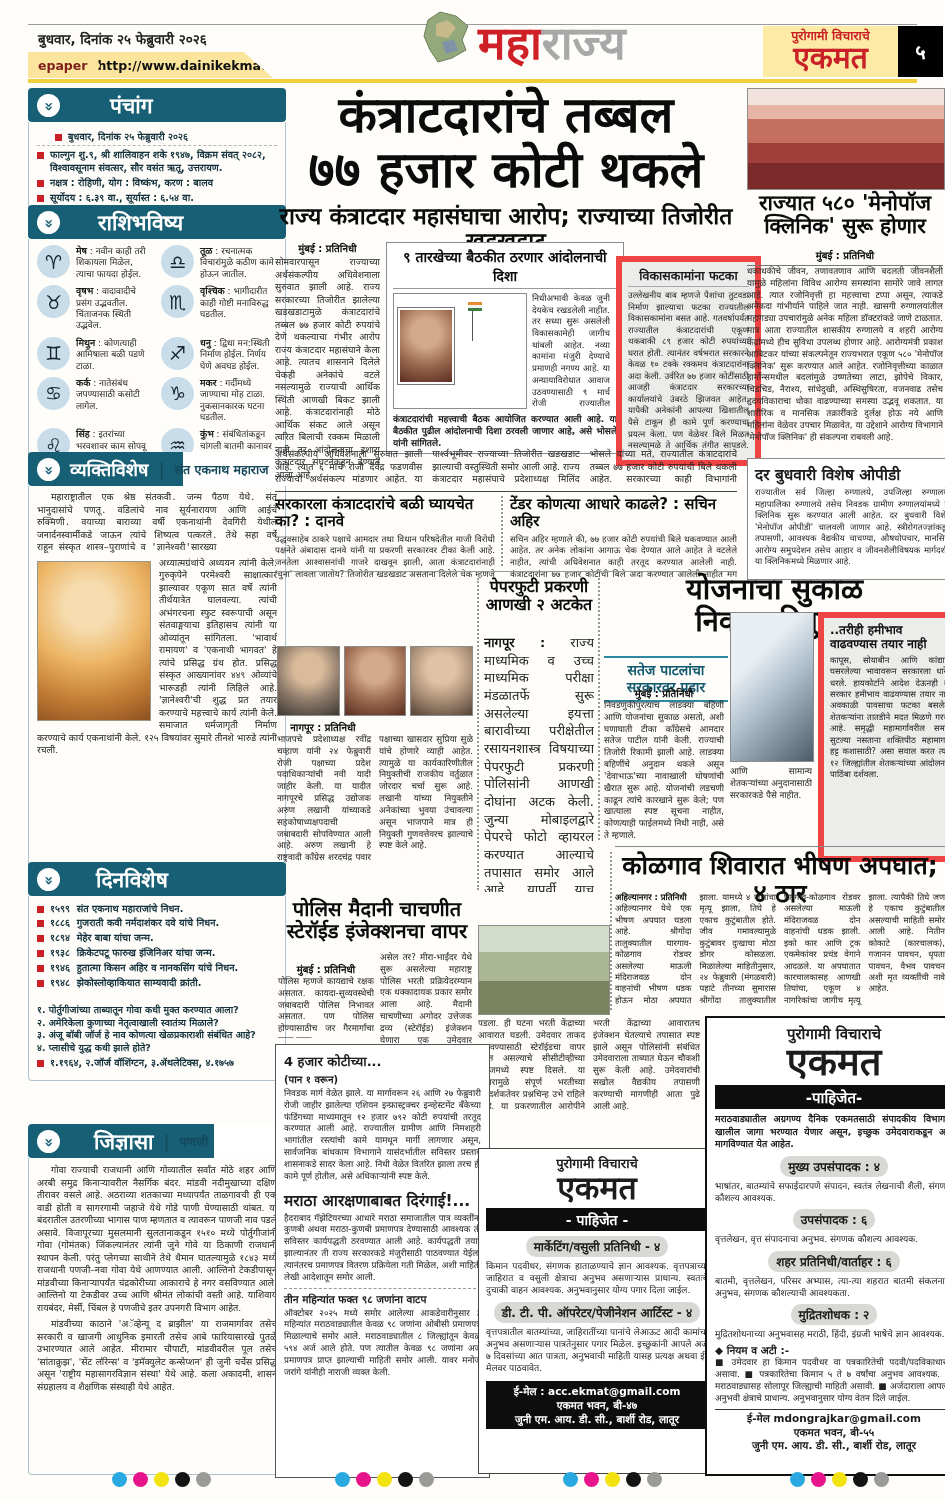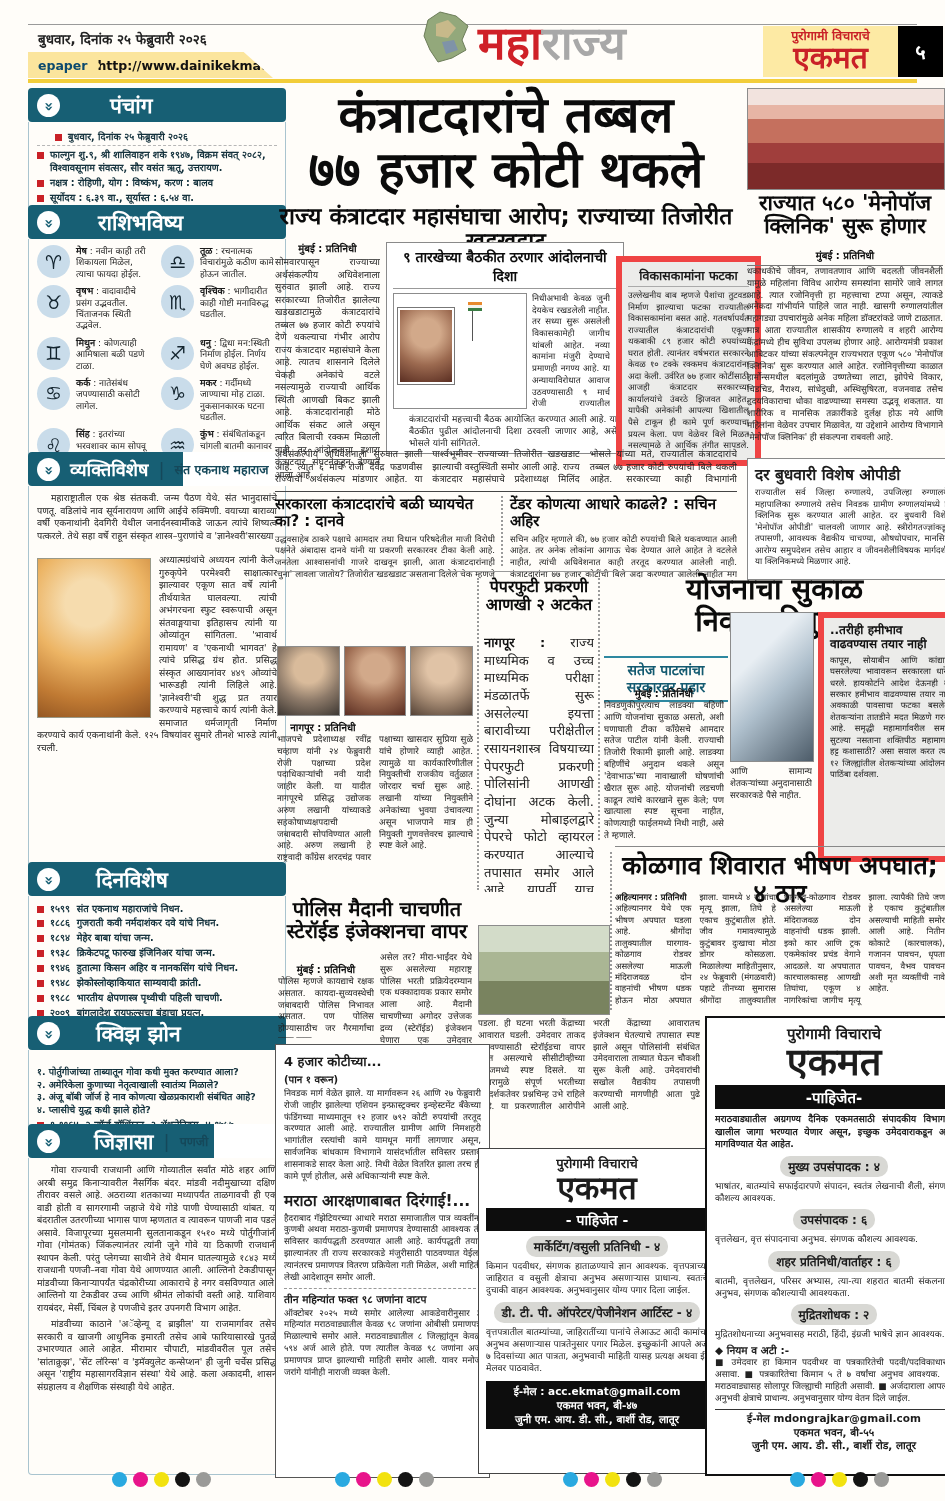--- a/index.html
+++ b/index.html
@@ -56,21 +56,21 @@
   .adbrand{text-align:center;font-weight:800;}
 </style>
 </head>
 <body>
 
 <div class="page">
 
   <div class="abs" style="left:28px;top:24px;width:889px;height:1px;background:#9a9a9a;"></div>
   <div class="abs" style="left:38px;top:30px;font-size:13.5px;font-weight:700;color:#222;">बुधवार, दिनांक २५ फेब्रुवारी २०२६</div>
   <div class="abs" style="left:28px;top:52px;width:235px;height:26px;background:#fbe59d;clip-path:polygon(0 0,88% 0,100% 100%,0 100%);display:flex;align-items:center;gap:5px;padding-left:10px;">
-    <span style="font-weight:700;font-size:12.5px;color:#0c4a6e;">epaper</span>
+    <span style="font-weight:700;font-size:12.5px;color:#7f1d1d;">epaper</span>
     <span style="width:11px;height:11px;border-radius:50%;background:#c92127;display:inline-block;position:relative;">
       <span style="position:absolute;left:3px;top:3px;width:5px;height:5px;border-radius:50%;background:#fbe59d;"></span>
     </span>
     <span style="font-weight:700;font-size:12.5px;color:#111;">http://www.dainikekmat.com</span>
   </div>
   <div class="abs" style="left:28px;top:79px;width:889px;height:4px;background:#f2cd3a;"></div>
 
   <div class="abs" style="left:422px;top:6px;width:50px;height:60px;">
     <svg width="50" height="60" viewBox="0 0 50 60">
       <polygon points="6,14 18,6 34,10 46,20 40,34 44,44 30,52 16,56 8,44 2,30" fill="#93a87b" stroke="#6d7d5a" stroke-width="1"></polygon>
@@ -173,21 +173,21 @@
   <div class="sechead split" style="left:28px;top:452px;width:240px;">
     <span class="chevc">
         <span>»</span>
       </span>
     <span class="t" style="font-size:18px;">व्यक्तिविशेष</span>
     <span class="bar">|</span>
     <span class="sub">संत एकनाथ महाराज</span>
   </div>
   <div class="sidebox" style="left:28px;top:486px;width:240px;height:372px;">
     <div class="bt" style="height:100%;">
-      <p style="margin:0 0 12px 0;text-indent:14px;">महाराष्ट्रातील एक श्रेष्ठ संतकवी. जन्म पैठण येथे. संत भानुदासांचे पणतू. वडिलांचे नाव सूर्यनारायण आणि आईचे रुक्मिणी. वयाच्या बाराव्या वर्षी एकनाथांनी देवगिरी येथील जनार्दनस्वामींकडे जाऊन त्यांचे शिष्यत्व पत्करले. तेथे सहा वर्षे राहून संस्कृत शास्त्र–पुराणांचे व 'ज्ञानेश्वरी'सारख्या</p>
+      <p style="margin:0 0 2px 0;text-indent:14px;font-family:Liberation Mono, monospace;">महाराष्ट्रातील एक श्रेष्ठ संतकवी. जन्म पैठण येथे. संत भानुदासांचे पणतू. वडिलांचे नाव सूर्यनारायण आणि आईचे रुक्मिणी. वयाच्या बाराव्या वर्षी एकनाथांनी देवगिरी येथील जनार्दनस्वामींकडे जाऊन त्यांचे शिष्यत्व पत्करले. तेथे सहा वर्षे राहून संस्कृत शास्त्र–पुराणांचे व 'ज्ञानेश्वरी'सारख्या</p>
       <div class="saintimg"></div>
       <p style="margin:0;">अध्यात्मग्रंथांचे अध्ययन त्यांनी केले. गुरुकृपेने परमेश्वरी साक्षात्कार झाल्यावर एकूण सात वर्षे त्यांनी तीर्थयात्रेत घालवल्या. त्यांची अभंगरचना स्फुट स्वरूपाची असून संतवाङ्मयाचा इतिहासच त्यांनी या ओव्यांतून सांगितला. 'भावार्थ रामायण' व 'एकनाथी भागवत' हे त्यांचे प्रसिद्ध ग्रंथ होत. प्रसिद्ध संस्कृत आख्यानांवर ४४९ ओव्यांचे भारूडही त्यांनी लिहिले आहे. 'ज्ञानेश्वरी'ची शुद्ध प्रत तयार करण्याचे महत्त्वाचे कार्य त्यांनी केले. समाजात धर्मजागृती निर्माण करण्याचे कार्य एकनाथांनी केले. १२५ विषयांवर सुमारे तीनशे भारुडे त्यांनी रचली.</p>
     </div>
   </div>
 
   <div class="sechead" style="left:28px;top:862px;width:240px;">
     <span class="chevc">
         <span>»</span>
       </span>
     <span class="t" style="margin-left:26px;">दिनविशेष</span>
@@ -229,21 +229,21 @@
         <span><b>२०१२</b>&nbsp;&nbsp;<span style="font-weight:600">जागतिक आरोग्य संघटनेने भारताला पोलिओग्रस्त देशांच्या यादीतून वगळले.</span></span>
       </div>
   </div>
 
   <div class="sechead" style="left:28px;top:1016px;width:240px;">
     <span class="chevc">
         <span>»</span>
       </span>
     <span class="t" style="margin-left:26px;">क्विझ झोन</span>
   </div>
-  <div class="sidebox" style="left:28px;top:1050px;width:240px;height:70px;padding-top:16px;">
+  <div class="sidebox" style="left:28px;top:988px;width:240px;height:70px;padding-top:16px;">
     <div style="font-size:9.4px;font-weight:700;color:#14323d;line-height:1.35;">
       <div>१. पोर्तुगीजांच्या ताब्यातून गोवा कधी मुक्त करण्यात आला?</div>
       <div>२. अमेरिकेला कुणाच्या नेतृत्वाखाली स्वातंत्र्य मिळाले?</div>
       <div>३. अंजू बॉबी जॉर्ज हे नाव कोणत्या खेळप्रकाराशी संबंधित आहे?</div>
       <div>४. प्लासीचे युद्ध कधी झाले होते?</div>
       <div class="prow" style="margin-top:2px;">
           <span class="sq"></span>
           <span>१.१९६४, २.जॉर्ज वॉशिंग्टन, ३.ॲथलेटिक्स, ४.१७५७</span>
         </div>
     </div>
@@ -278,21 +278,21 @@
         <div class="flag" style="left:74px;top:8px;">
           <div style="background:#e88a2e;"></div>
             <div style="background:#f5f3ee;"></div>
             <div style="background:#3a7d44;"></div>
         </div>
         <div style="position:absolute;left:78px;top:17px;width:1px;height:30px;background:#555;"></div>
         <div class="ph-inset ph-portrait2" style="left:4px;top:14px;width:52px;height:72px;"></div>
       </div>
       <div class="bt" style="font-size:8.6px;width:78px;height:114px;">निधीअभावी केवळ जुनी देयकेच रखडलेली नाहीत. तर सध्या सुरू असलेली विकासकामेही जागीच थांबली आहेत. नव्या कामांना मंजुरी देण्याचे प्रमाणही नगण्य आहे. या अन्यायाविरोधात आवाज उठवण्यासाठी ९ मार्च रोजी राज्यातील शासकीय अभियंता व</div>
     </div>
-    <div class="bt" style="font-size:9px;font-weight:400;margin-top:4px;height:36px;margin-left:16px;">कंत्राटदारांची महत्त्वाची बैठक आयोजित करण्यात आली आहे. या बैठकीत पुढील आंदोलनाची दिशा ठरवली जाणार आहे, असे भोसले यांनी सांगितले.</div>
+    <div class="bt" style="font-size:9px;font-weight:700;margin-top:4px;height:36px;">कंत्राटदारांची महत्त्वाची बैठक आयोजित करण्यात आली आहे. या बैठकीत पुढील आंदोलनाची दिशा ठरवली जाणार आहे, असे भोसले यांनी सांगितले.</div>
   </div>
 
   <div class="abs graybox" style="left:616px;top:256px;width:121px;height:188px;padding:5px 6px;">
     <div style="font-weight:800;font-size:12.5px;text-align:center;border-bottom:1px solid #aaa;padding-bottom:2px;">विकासकामांना फटका</div>
     <div class="bt" style="font-size:8.5px;margin-top:3px;height:158px;">उल्लेखनीय बाब म्हणजे पैशांचा तुटवडा निर्माण झाल्याचा फटका राज्यातील विकासकामांना बसत आहे. गतवर्षापर्यंत राज्यातील कंत्राटदारांची एकूण थकबाकी ८९ हजार कोटी रुपयांच्या घरात होती. त्यानंतर वर्षभरात सरकारने केवळ १० टक्के रक्कमच कंत्राटदारांना अदा केली. उर्वरित ७७ हजार कोटींसाठी आजही कंत्राटदार सरकारच्या कार्यालयांचे उंबरठे झिजवत आहेत. यापैकी अनेकांनी आपल्या खिशातील पैसे टाकून ही कामे पूर्ण करण्याचा प्रयत्न केला. पण वेळेवर बिले मिळत नसल्यामुळे ते आर्थिक तंगीत सापडले. यामुळे काही जणांनी आत्महत्या केल्याच्याही घटना घडल्या.</div>
   </div>
 
   <div class="abs bt" style="left:275px;top:448px;width:462px;height:40px;column-count:3;column-gap:10px;">अर्थसंकल्पीय अधिवेशनाला सुरुवात झाली आहे. त्यात ६ मार्च रोजी देवेंद्र फडणवीस राज्याचा अर्थसंकल्प मांडणार आहेत. या पार्श्वभूमीवर राज्याच्या तिजोरीत खडखडाट झाल्याची वस्तुस्थिती समोर आली आहे. राज्य कंत्राटदार महासंघाचे प्रदेशाध्यक्ष मिलिंद भोसले यांच्या मते, राज्यातील कंत्राटदारांचे तब्बल ७७ हजार कोटी रुपयांची बिले थकली आहेत. सरकारच्या काही विभागांनी थकबाकीचे चेक दिले आहेत. पण जेव्हा हे चेक बँकेत किंवा ट्रेझरीकडे नेले जातात, तेव्हा तिथे पैसे नसल्याचे सांगण्यात येते, हा कंत्राटदारांची थट्टा करण्याचाच प्रकार आहे.</div>
 
   <div class="hline" style="left:275px;top:491px;width:462px;"></div>

